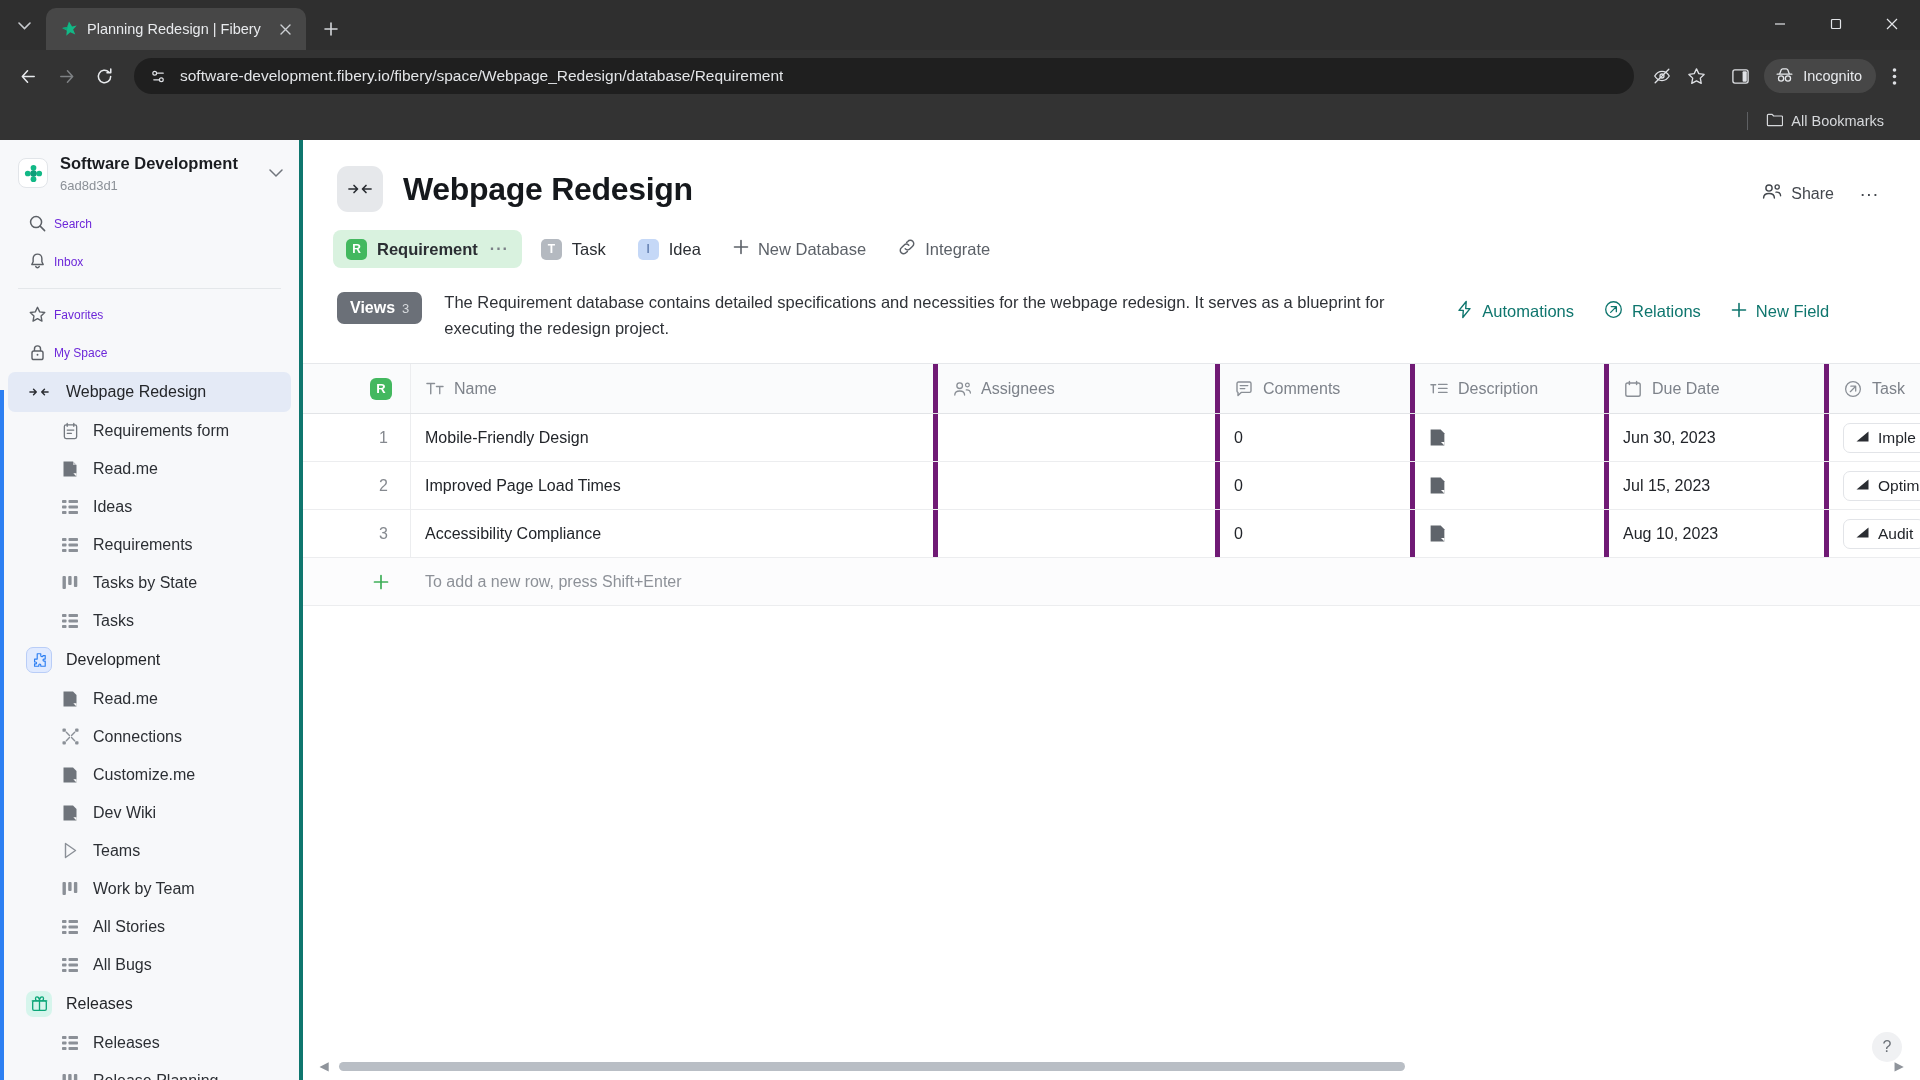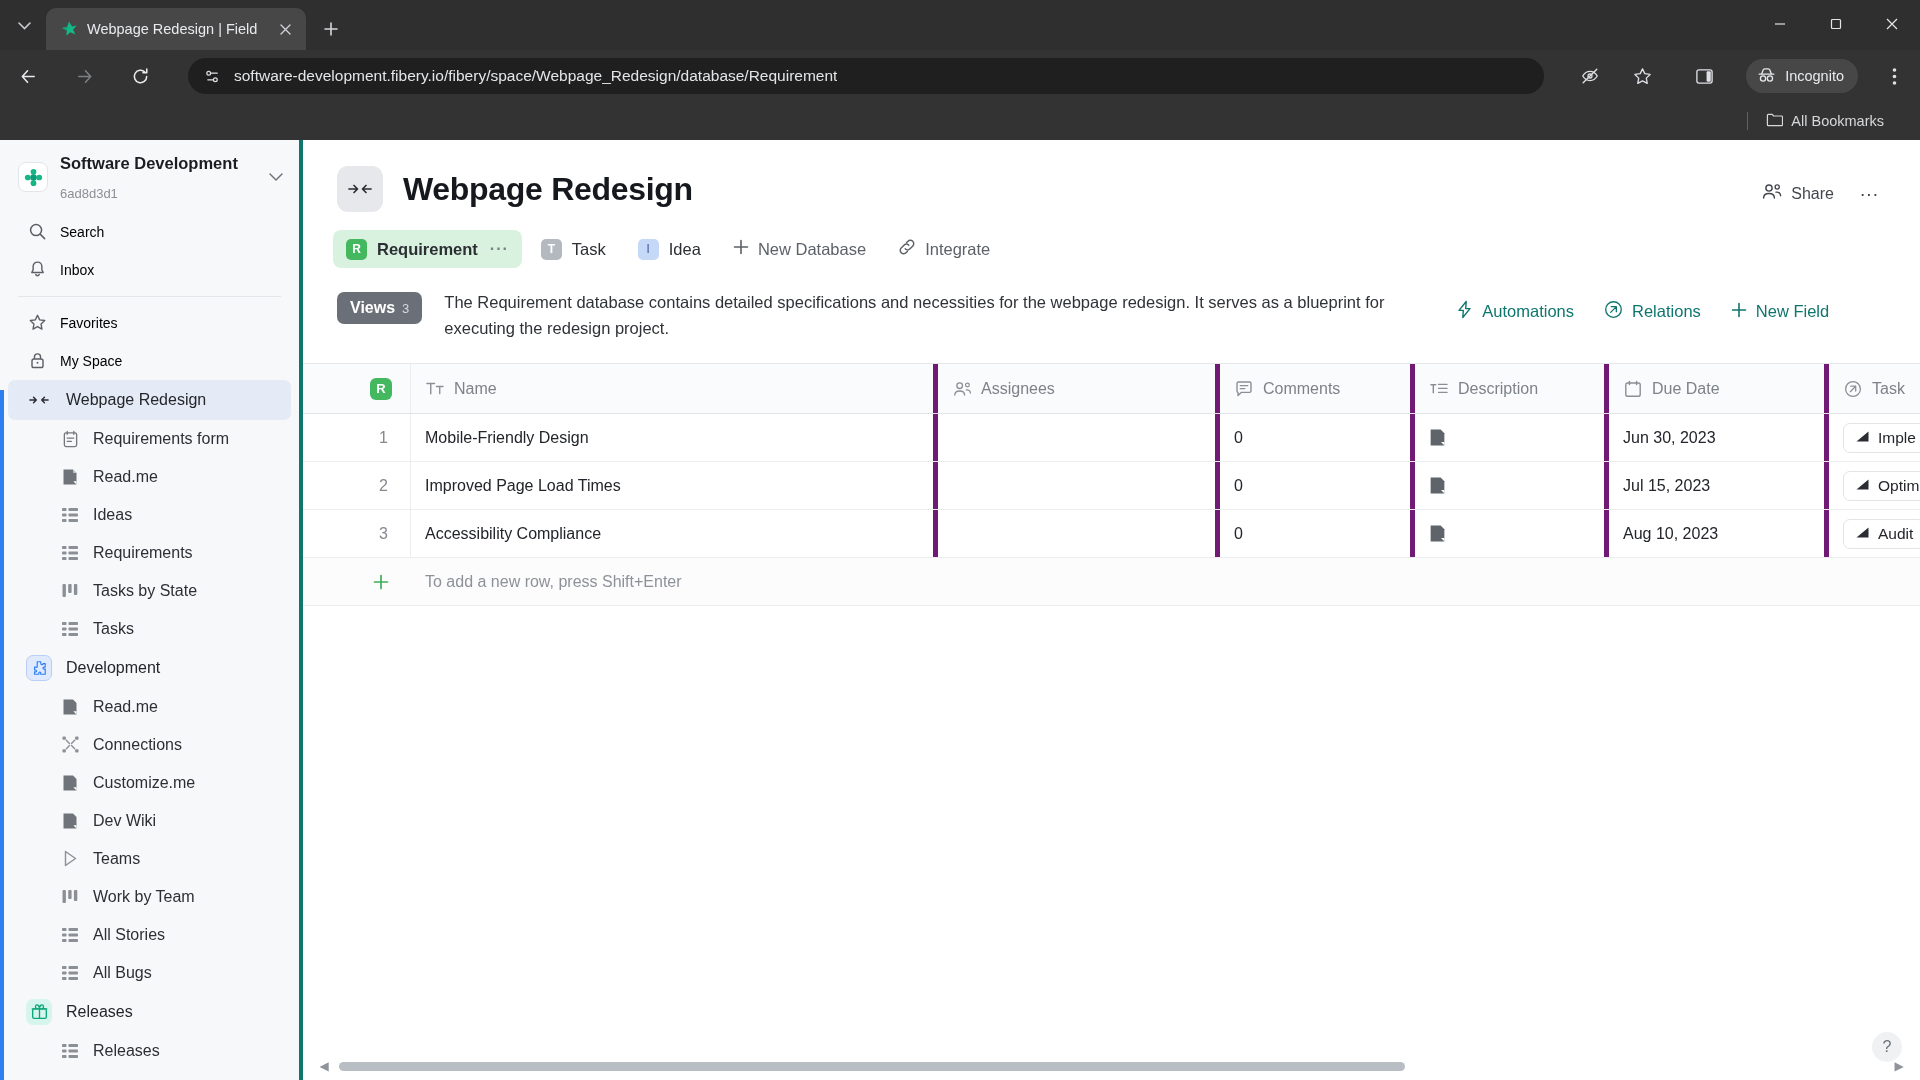--- a/index.html
+++ b/index.html
@@ -47,21 +47,21 @@
   .win-controls {
     position: absolute; right: 0; top: 0; height: 48px; display: flex;
   }
   .win-btn {
     width: 56px; height: 48px; display: flex; align-items: center; justify-content: center;
     color: #e3e5e8;
   }
 
   .toolbar {
     height: 52px; background: #333333;
-    display: flex; align-items: center; padding: 0 10px; gap: 20px;
+    display: flex; align-items: center; padding: 0 10px; gap: 2px;
   }
   .nav-btn {
     width: 36px; height: 36px; border-radius: 50%;
     display: flex; align-items: center; justify-content: center;
     color: #e8eaed;
   }
   .nav-btn.disabled { color: #7e8184; }
   .omnibox {
     flex: 1; height: 36px; background: #1f1f1f; border-radius: 18px;
     display: flex; align-items: center; padding: 0 14px; margin: 0 10px;
@@ -110,27 +110,27 @@
     display: flex; align-items: center; gap: 12px;
     padding: 14px 12px 12px 18px;
   }
   .ws-logo {
     width: 30px; height: 30px; border-radius: 8px; background: #ffffff;
     border: 1px solid #e2e5e9; display: flex; align-items: center; justify-content: center;
     flex: 0 0 30px;
   }
   .ws-text { flex: 1; min-width: 0; }
   .ws-name { font-size: 16.5px; font-weight: 700; color: #1b1d21; line-height: 1.2; }
-  .ws-id { font-size: 13px; color: #8b9097; margin-top: 12px; }
+  .ws-id { font-size: 13px; color: #8b9097; margin-top: 4px; }
   .ws-chev { color: #70757c; padding: 4px; }
 
   .nav-item {
-    display: flex; align-items: center; gap: 12px;
+    display: flex; align-items: center; gap: 6px;
     height: 38px; padding: 0 14px 0 18px; margin: 0 8px;
-    border-radius: 7px; color: #000000; font-size: 14px; cursor: default;
+    border-radius: 7px; color: #6d28d9; font-size: 12px; cursor: default;
   }
   .nav-ico {
     width: 22px; height: 22px; flex: 0 0 22px;
     display: flex; align-items: center; justify-content: center; color: #5d6views;
     color: #5c6066;
   }
   .nav-sep { height: 1px; background: #e4e7ea; margin: 7px 18px; }
 
   .space-item {
     display: flex; align-items: center; gap: 14px;
@@ -279,21 +279,21 @@
         </svg>
     </div>
 
     <div class="tab">
       <span class="tab-favicon">
         <svg viewBox="0 0 20 20" width="18" height="18">
           <path d="M10 1.6 L13.4 7.2 L18.6 6.2 L14.6 10.6 L17 16 L11.4 13.6 L7 17.4 L7.6 11.6 L2.4 9 L8 7.8 Z" fill="#12b886"></path>
           <path d="M10 1.6 L8 7.8 L2.4 9 L7.6 11.6 Z" fill="#0ca678"></path>
         </svg>
       </span>
-      <span class="tab-title">Webpage Redesign | Field</span>
+      <span class="tab-title">Planning Redesign | Fibery</span>
       <span class="tab-close">
         <svg width="11" height="11" viewBox="0 0 11 11">
             <path d="M1 1l9 9M10 1l-9 9" stroke="currentColor" stroke-width="1.4" stroke-linecap="round"></path>
           </svg>
       </span>
     </div>
 
     <div class="new-tab">
       <svg width="14" height="14" viewBox="0 0 14 14">
           <path d="M7 1v12M1 7h12" stroke="currentColor" stroke-width="1.6" stroke-linecap="round"></path>

